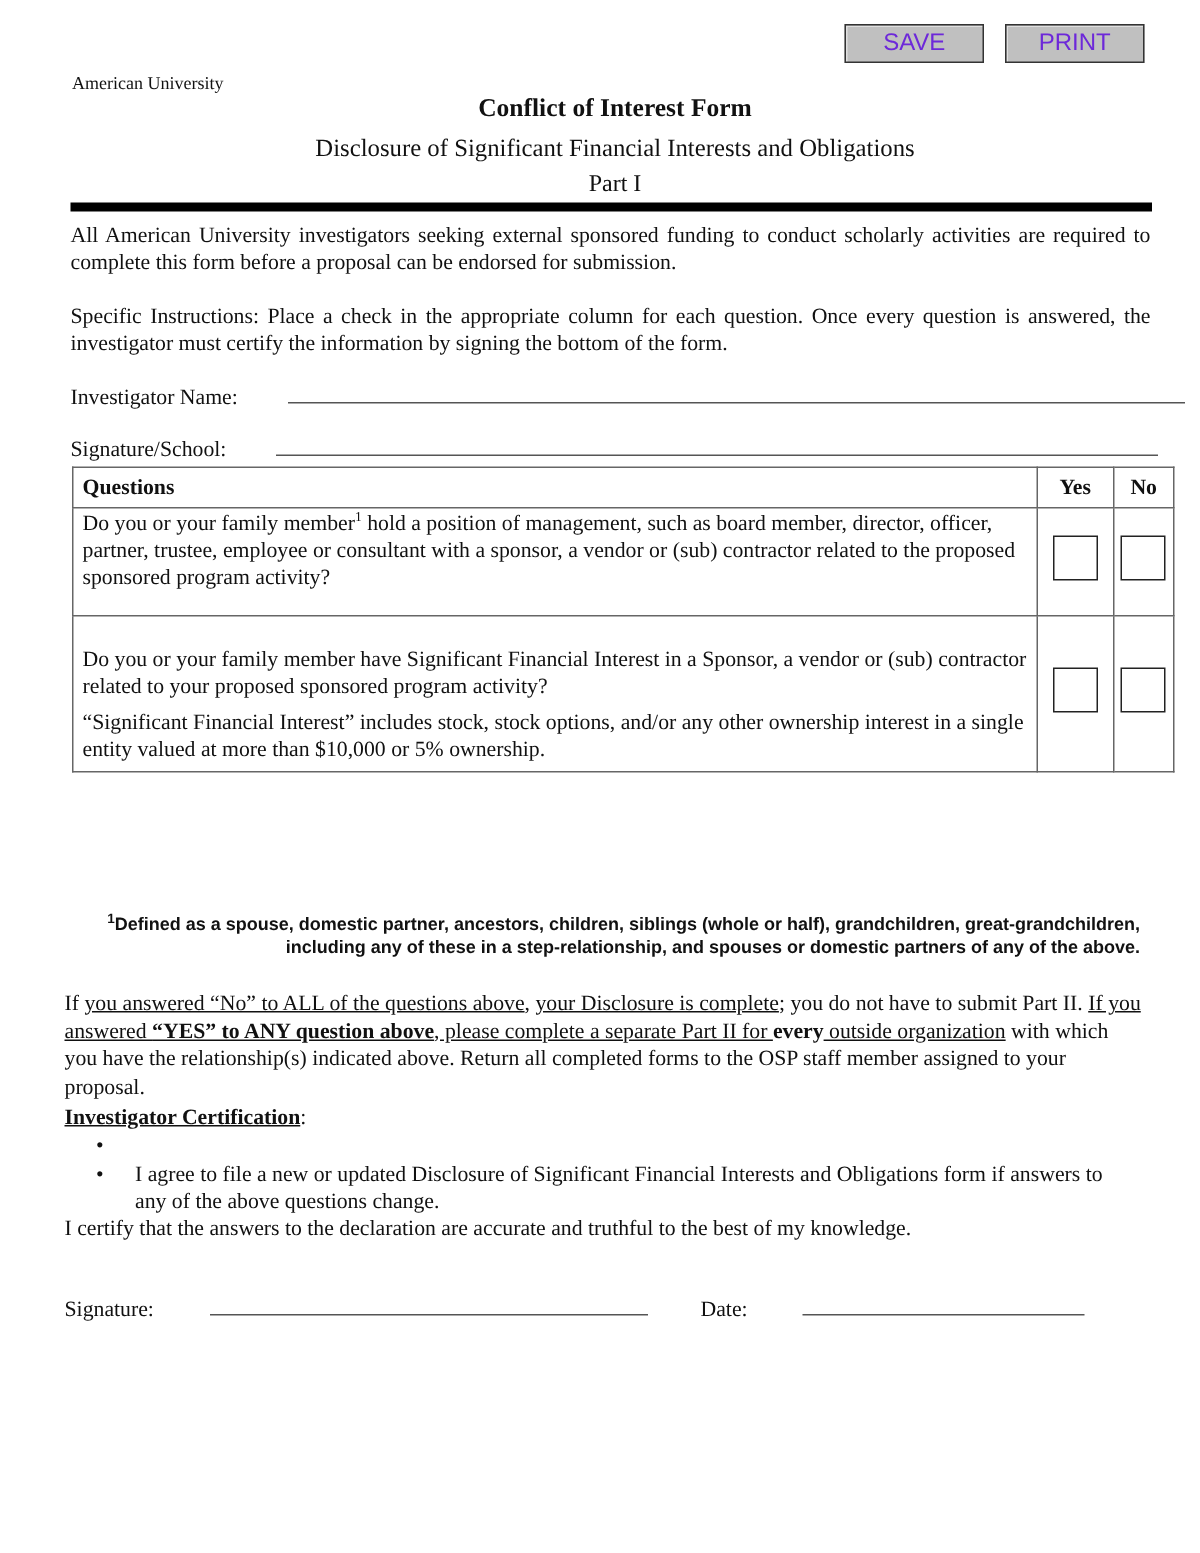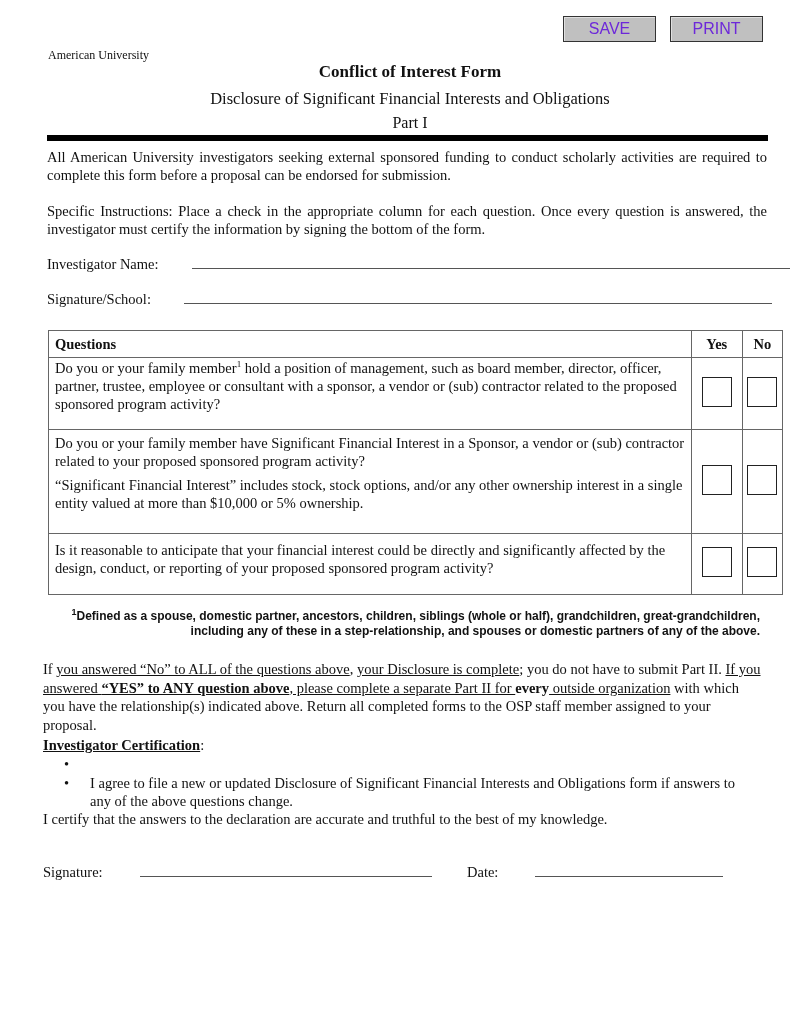--- a/index.html
+++ b/index.html
@@ -11,21 +11,21 @@
            font-family: "Liberation Sans", sans-serif; font-size: 16px; color: #6d28d9;
            display: flex; align-items: center; justify-content: center; cursor: pointer; }
     .org { left: 48px; top: 48px; font-size: 12px; }
     .title { left: 0; width: 820px; text-align: center; font-size: 17px; font-weight: bold; top: 62px; }
     .subtitle { left: 0; width: 820px; text-align: center; font-size: 16.5px; top: 89px; }
     .part { left: 0; width: 820px; text-align: center; font-size: 16px; top: 114px; }
     .rule { left: 47px; top: 135px; width: 721px; height: 6px; background: #000; }
     .para { left: 47px; width: 720px; font-size: 14.5px; line-height: 18px; text-align: justify; text-align-last: left; }
     .field { left: 47px; font-size: 14.5px; display: flex; align-items: baseline; gap: 32px; }
     .field .line { border-bottom: 1px solid #555; height: 12px; margin-left: 1px; }
-    table.q { position: absolute; left: 48px; top: 330px; width: 735px; border-collapse: collapse;
+    table.q { position: absolute; left: 48px; top: 311px; width: 735px; border-collapse: collapse;
               font-size: 14.5px; line-height: 18px; }
     table.q td, table.q th { border: 1px solid #666; vertical-align: top; padding: 0 6px; }
     table.q th { text-align: left; font-weight: bold; height: 26px; vertical-align: middle; }
     table.q th.yn { text-align: center; padding: 0; }
     table.q td.cb { vertical-align: middle; padding: 0; text-align: center; }
     .box { display: inline-block; width: 30px; height: 30px; border: 1.5px solid #222; background: #fff; cursor: pointer; box-sizing: border-box; }
     .note { left: 70px; width: 690px; font-family: "Liberation Sans", sans-serif; font-weight: bold; font-size: 12px; line-height: 15px; top: 609px; text-align: right; }
     sup { font-size: 9px; line-height: 0; }
     .body-txt { left: 43px; width: 720px; font-size: 14.5px; line-height: 18.5px; }
     u { text-decoration: underline; }
@@ -63,29 +63,24 @@
     <th style="width:613px;">Questions</th>
     <th class="yn" style="width:49px;">Yes</th>
     <th class="yn" style="width:38px;">No</th>
   </tr>
   <tr style="height:72px;">
     <td style="padding-top:1px;"><span>Do you or your family member</span><sup>1</sup><span> hold a position of management, such as board member, director, officer, partner, trustee, employee or consultant with a sponsor, a vendor or (sub) contractor related to the proposed sponsored program activity?</span></td>
     <td class="cb"><span class="box"></span></td>
     <td class="cb"><span class="box"></span></td>
   </tr>
   <tr style="height:104px;">
-    <td style="padding-top:4px;">
+    <td style="padding-top:20px;">
       <div>Do you or your family member have Significant Financial Interest in a Sponsor, a vendor or (sub) contractor related to your proposed sponsored program activity?</div>
       <div style="margin-top:6px;">“Significant Financial Interest” includes stock, stock options, and/or any other ownership interest in a single entity valued at more than $10,000 or 5% ownership.</div>
     </td>
-    <td class="cb"><span class="box"></span></td>
-    <td class="cb"><span class="box"></span></td>
-  </tr>
-  <tr style="height:61px;">
-    <td style="padding-top:7px;">Is it reasonable to anticipate that your financial interest could be directly and significantly affected by the design, conduct, or reporting of your proposed sponsored program activity?</td>
     <td class="cb"><span class="box"></span></td>
     <td class="cb"><span class="box"></span></td>
   </tr>
 </tbody>
   </table>
 
 <div class="abs note"><sup>1</sup><span>Defined as a spouse, domestic partner, ancestors, children, siblings (whole or half), grandchildren, great-grandchildren, including any of these in a step-relationship, and spouses or domestic partners of any of the above.</span></div>
 
 <div class="abs body-txt" style="top:660px;"><span>If </span><u>you answered “No” to ALL of the questions above</u><span>, </span><u>your Disclosure is complete</u><span>; you do not have to submit Part II.  </span><u><span>If you answered </span><b>“YES” to ANY question above</b><span>, please complete a separate Part II for </span></u><b>every</b><u> outside organization</u><span> with which you have the relationship(s) indicated above.  Return all completed forms to the OSP staff member assigned to your proposal.</span></div>
 

